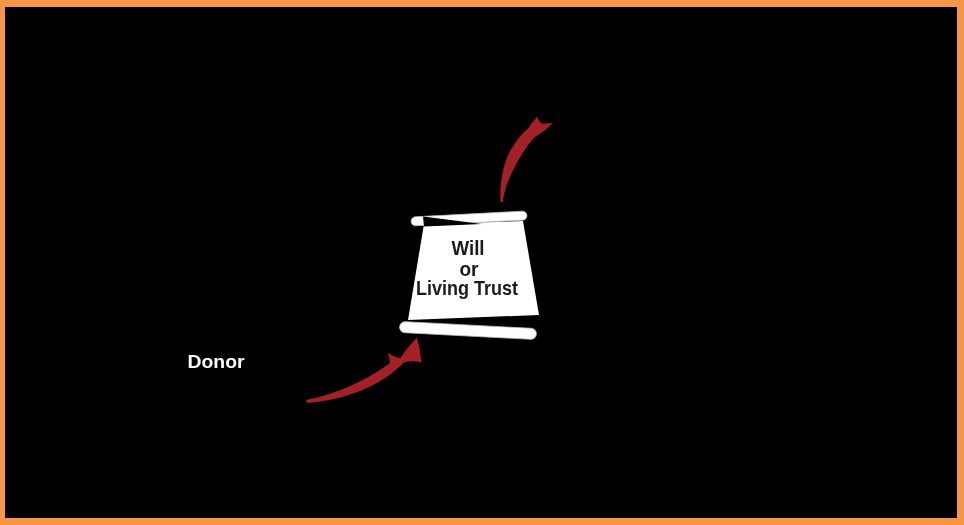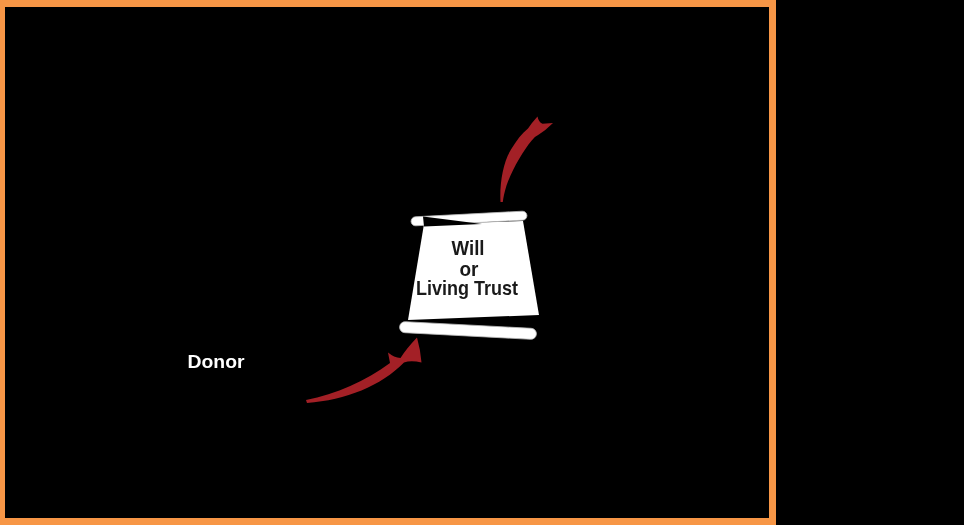--- a/index.html
+++ b/index.html
@@ -1,18 +1,18 @@
 <!DOCTYPE html>
 <html><head>
 <meta charset="utf-8">
 <style>
   html,body{margin:0;padding:0;background:#000;}
   .canvas{
     position:relative;
-    width:776px;height:525px;
+    width:964px;height:525px;
     background:#000;
     overflow:hidden;
     font-family:"Liberation Sans", sans-serif;
   }
   .canvas svg{position:absolute;left:0;top:0;display:block;}
   .border-frame{
     position:absolute;inset:0;
     border-style:solid;
     border-color:#F79646;
     border-width:7px 7px 7px 5px;

